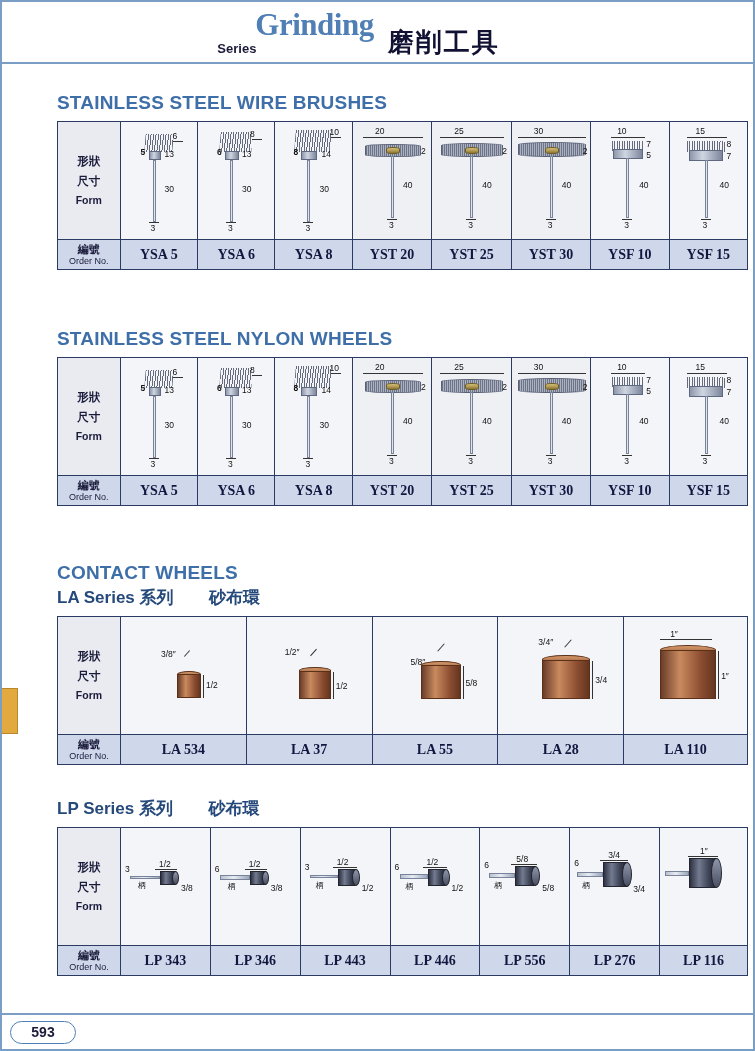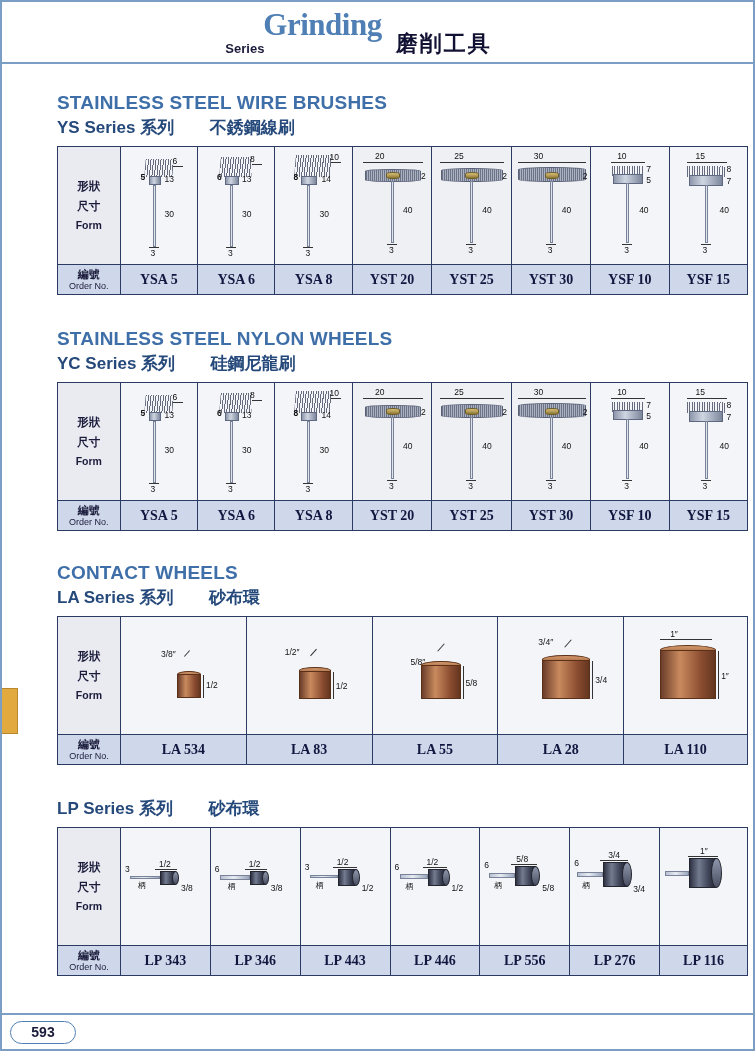--- a/index.html
+++ b/index.html
@@ -28,21 +28,21 @@
   .hdr-en {
     font-size: 31px; font-weight: bold; color:#4f7fb5;
     letter-spacing:-0.5px; line-height:1;
     font-family:"Liberation Serif", serif;
   }
   .hdr-sub {
     font-size: 13px; font-weight: bold; color:#1a1a3a;
     line-height:1; margin-left:-38px; margin-top:4px;
   }
   .hdr-cn {
-    font-size: 22px; font-weight: bold; color:#111133; line-height:1;
+    font-size: 26px; font-weight: bold; color:#111133; line-height:1;
     letter-spacing:2px;
   }
   .hdr-stack { display:flex; flex-direction:column; align-items:flex-start; }
   .hdr-stack .row2 { margin-top:2px; }
 
   
   .section { position:absolute; left:57px; }
   .sec-title-en {
     font-size:19px; font-weight:bold; color:#3f6fa8; letter-spacing:0.2px;
     white-space:nowrap;
@@ -166,25 +166,20 @@
     <div class="hdr-stack">
       <div class="hdr-en">Grinding</div>
       <div class="hdr-sub row2">Series</div>
     </div>
     <div class="hdr-cn">磨削工具</div>
   </div>
 </div>
 
 <div class="section" style="top:92px;">
   <div class="sec-title-en">STAINLESS STEEL WIRE BRUSHES</div>
-  <div class="sec-title-cn">
-    <span>YS Series 系列</span>
-    <span class="gap"></span>
-    <span>不銹鋼線刷</span>
-  </div>
 
   <table class="tbl" style="width:691px;">
     <tbody>
         <tr>
       <td class="form-cell" rowspan="1">
         <div class="fc">形狀</div>
         <div class="fc">尺寸</div>
         <div class="fe">Form</div>
       </td>
 
@@ -318,25 +313,20 @@
       <td class="order-cell">YST 30</td>
       <td class="order-cell">YSF 10</td>
       <td class="order-cell">YSF 15</td>
     </tr>
   </tbody>
     </table>
 </div>
 
 <div class="section" style="top:328px;">
   <div class="sec-title-en">STAINLESS STEEL NYLON WHEELS</div>
-  <div class="sec-title-cn">
-    <span>YC Series 系列</span>
-    <span class="gap"></span>
-    <span>硅鋼尼龍刷</span>
-  </div>
 
   <table class="tbl" style="width:691px;">
     <tbody>
         <tr>
       <td class="form-cell">
         <div class="fc">形狀</div>
         <div class="fc">尺寸</div>
         <div class="fe">Form</div>
       </td>
 
@@ -541,21 +531,21 @@
           <div class="dim" style="left:97px; top:54px;">1″</div>
         </div>
       </td>
     </tr>
     <tr>
       <td class="order-label">
         <div class="l1">編號</div>
         <div class="l2">Order No.</div>
       </td>
       <td class="order-cell">LA 534</td>
-      <td class="order-cell">LA 83</td>
+      <td class="order-cell">LA 37</td>
       <td class="order-cell">LA 55</td>
       <td class="order-cell">LA 28</td>
       <td class="order-cell">LA 110</td>
     </tr>
   </tbody>
     </table>
 </div>
 
 <div class="section" style="top:795px;">
   <div class="sec-title-cn">

